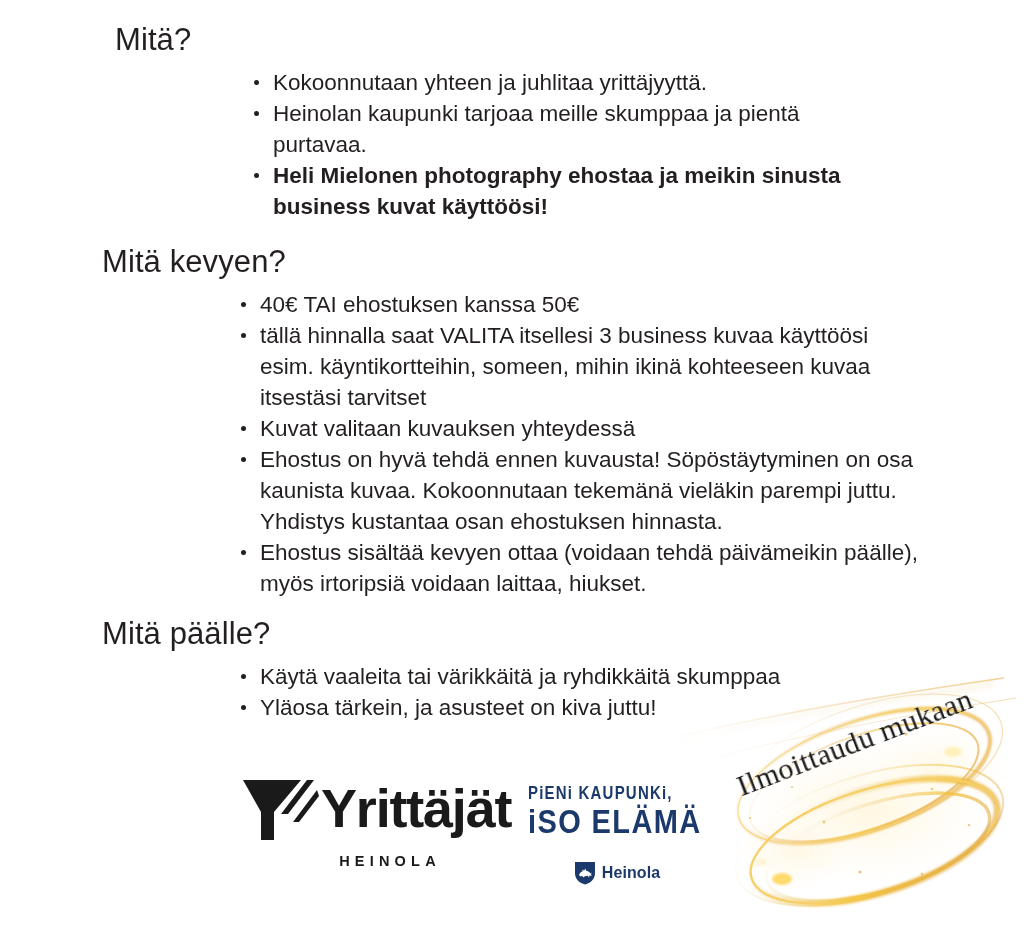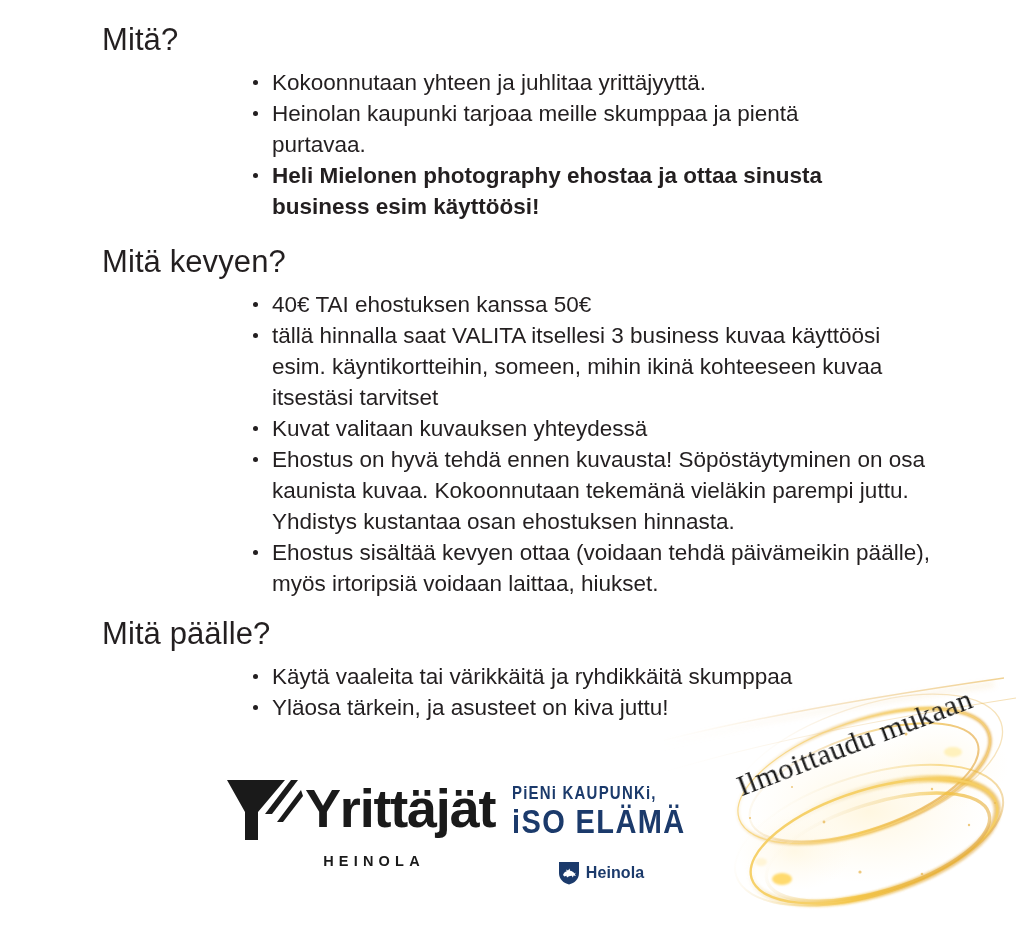--- a/index.html
+++ b/index.html
@@ -50,21 +50,21 @@
     font-weight: 400;
     line-height: 1.15;
     color: #231f20;
     margin: 0;
     padding-left: 102px;
     letter-spacing: 0.1px;
   }
 
   ul.bullets {
     list-style: none;
-    margin: 12px;
+    margin: 0;
     padding: 0 0 0 240px;
   }
   ul.bullets li {
     position: relative;
     font-size: 22.5px;
     line-height: 31px;
     color: #231f20;
     padding-left: 20px;
     margin: 0;
     max-width: 660px;
@@ -75,34 +75,34 @@
     left: 1px;
     top: 13px;
     width: 5px;
     height: 5px;
     border-radius: 50%;
     background: #231f20;
   }
   ul.bullets li.bold { font-weight: 700; }
 
   
-  .sec-1 { position: absolute; left: 0; top: 22px; width: 852px; }
+  .sec-1 { position: absolute; left: 13px; top: 22px; width: 852px; }
   .sec-1 ul.bullets { margin-top: 9px; }
 
   .sec-2 { position: absolute; left: 0; top: 244px; width: 1024px; }
   .sec-2 ul.bullets { margin-top: 9px; }
   .sec-2 ul.bullets li { max-width: 665px; }
 
   .sec-3 { position: absolute; left: 0; top: 616px; width: 1024px; }
   .sec-3 ul.bullets { margin-top: 9px; }
 
   
   .logos {
     position: absolute;
-    left: 0;
+    left: 16px;
     top: 778px;
     width: 895px;
     height: 110px;
     z-index: 4;
   }
 
   .logo-yrittajat {
     position: absolute;
     left: 225px;
     top: 0;
@@ -268,21 +268,21 @@
     </svg>
   </div>
 
   <div class="content">
 
     <div class="section sec-1">
       <h2 class="section-heading">Mitä?</h2>
       <ul class="bullets">
         <li>Kokoonnutaan yhteen ja juhlitaa yrittäjyyttä.</li>
         <li>Heinolan kaupunki tarjoaa meille skumppaa ja pientä purtavaa.</li>
-        <li class="bold">Heli Mielonen photography ehostaa ja ottaa sinusta business esim käyttöösi!</li>
+        <li class="bold">Heli Mielonen photography ehostaa ja meikin sinusta business kuvat käyttöösi!</li>
       </ul>
     </div>
 
     <div class="section sec-2">
       <h2 class="section-heading">Mitä kevyen?</h2>
       <ul class="bullets">
         <li>40€ TAI ehostuksen kanssa 50€</li>
         <li>tällä hinnalla saat VALITA itsellesi 3 business kuvaa käyttöösi esim. käyntikortteihin, someen, mihin ikinä kohteeseen kuvaa itsestäsi tarvitset</li>
         <li>Kuvat valitaan kuvauksen yhteydessä</li>
         <li>Ehostus on hyvä tehdä ennen kuvausta! Söpöstäytyminen on osa kaunista kuvaa. Kokoonnutaan tekemänä vieläkin parempi juttu. Yhdistys kustantaa osan ehostuksen hinnasta.</li>

